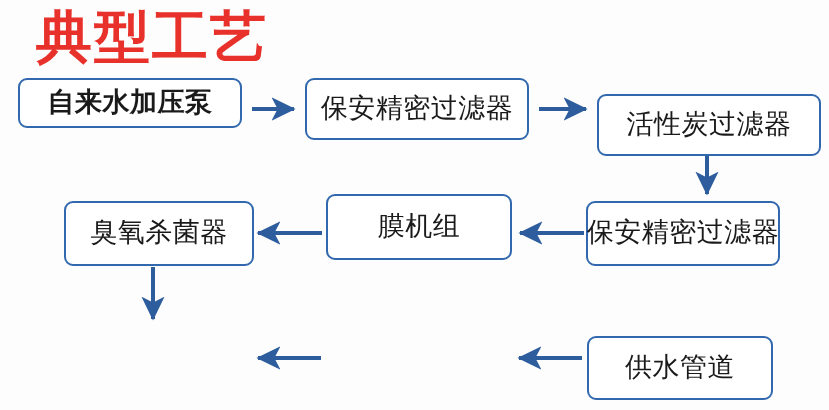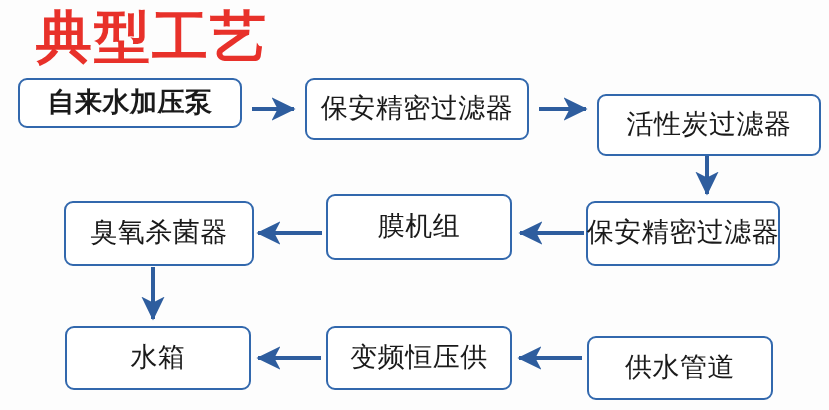--- a/index.html
+++ b/index.html
@@ -132,25 +132,19 @@
   </div>
 
   <div class="node" style="left:326px; top:194px; width:186px; height:66px;">
     <span class="node-label">膜机组</span>
   </div>
 
   <div class="node" style="left:64px; top:201px; width:190px; height:65px;">
     <span class="node-label">臭氧杀菌器</span>
   </div>
 
-  <div class="node" style="left:65px; top:326px; width:186px; height:64px;">
-    <span class="node-label">水箱</span>
-  </div>
 
-  <div class="node" style="left:326px; top:326px; width:186px; height:64px;">
-    <span class="node-label">变频恒压供</span>
-  </div>
 
   <div class="node" style="left:587px; top:336px; width:186px; height:64px;">
     <span class="node-label">供水管道</span>
   </div>
 
 </div>
 
 </body></html>

